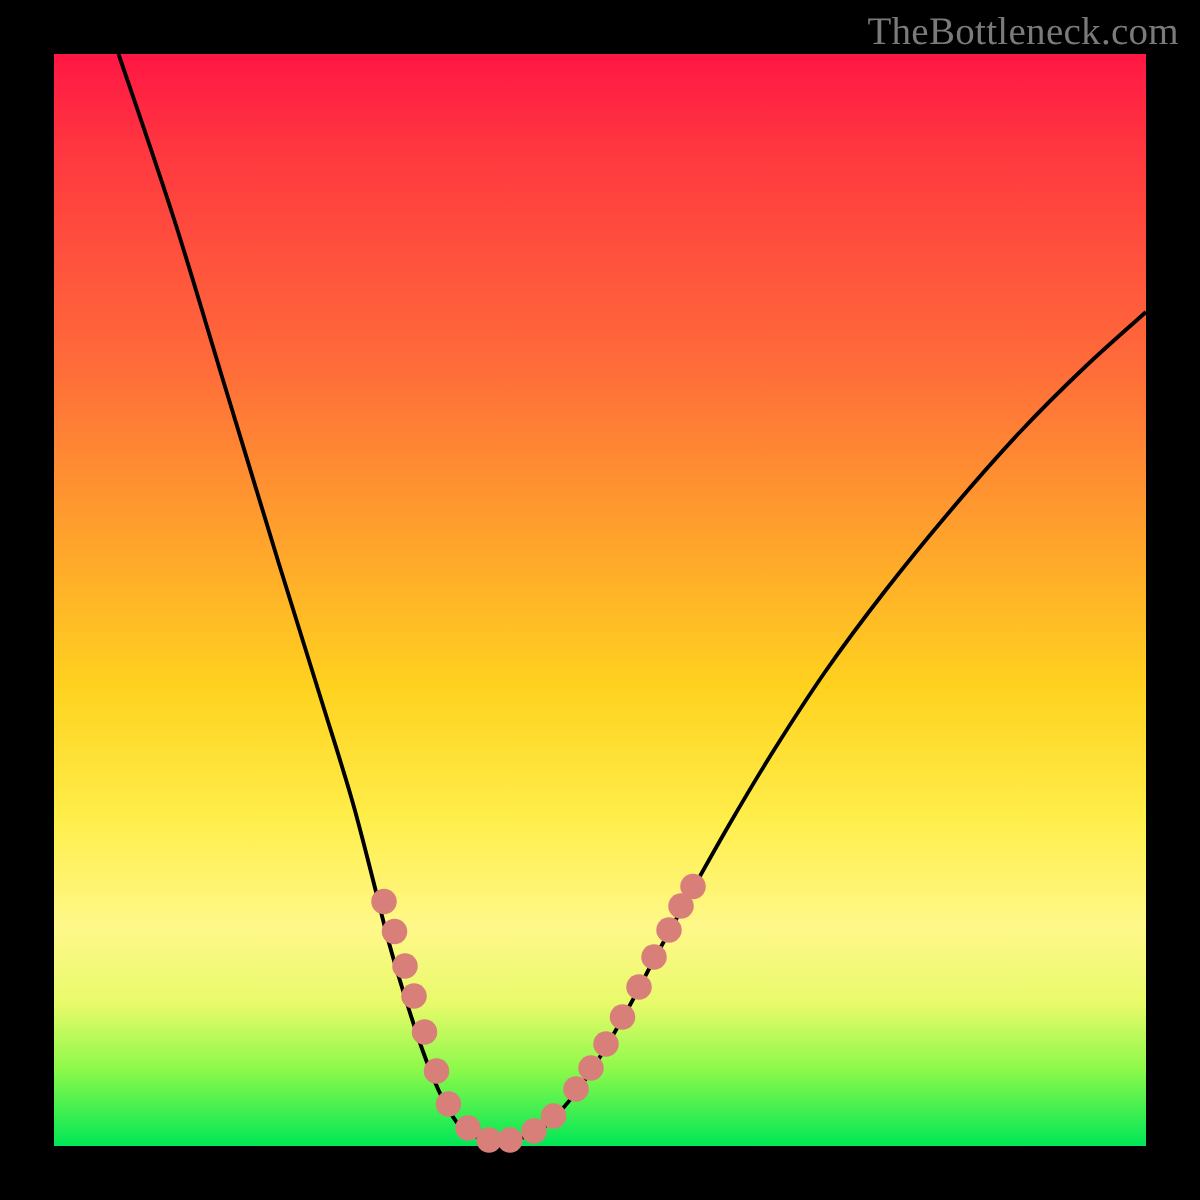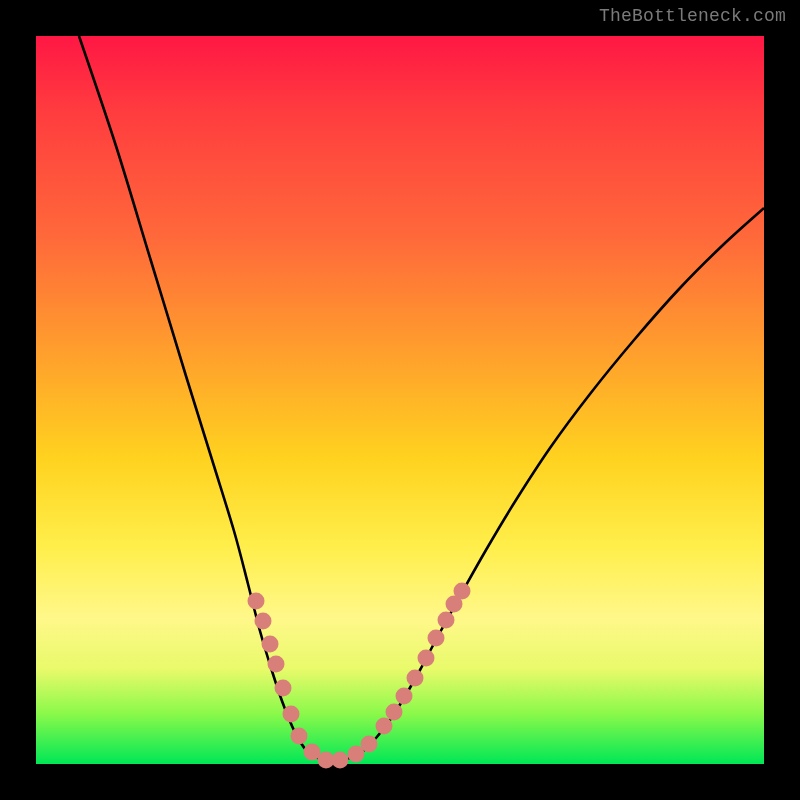--- a/index.html
+++ b/index.html
@@ -44,22 +44,22 @@
     left: 36px;
     top: 36px;
     width: 728px;
     height: 728px;
     overflow: visible;
   }
   .watermark {
     position: absolute;
     top: 6px;
     right: 14px;
-    font-family: Liberation Mono, monospace;
-    font-size: 18px;
+    font-family: Liberation Serif, serif;
+    font-size: 26px;
     color: #7a7a7a;
     letter-spacing: 0.2px;
     user-select: none;
   }
 </style>
 </head>
 <body>
 
 <div class="frame">
   <div class="plot"></div>

